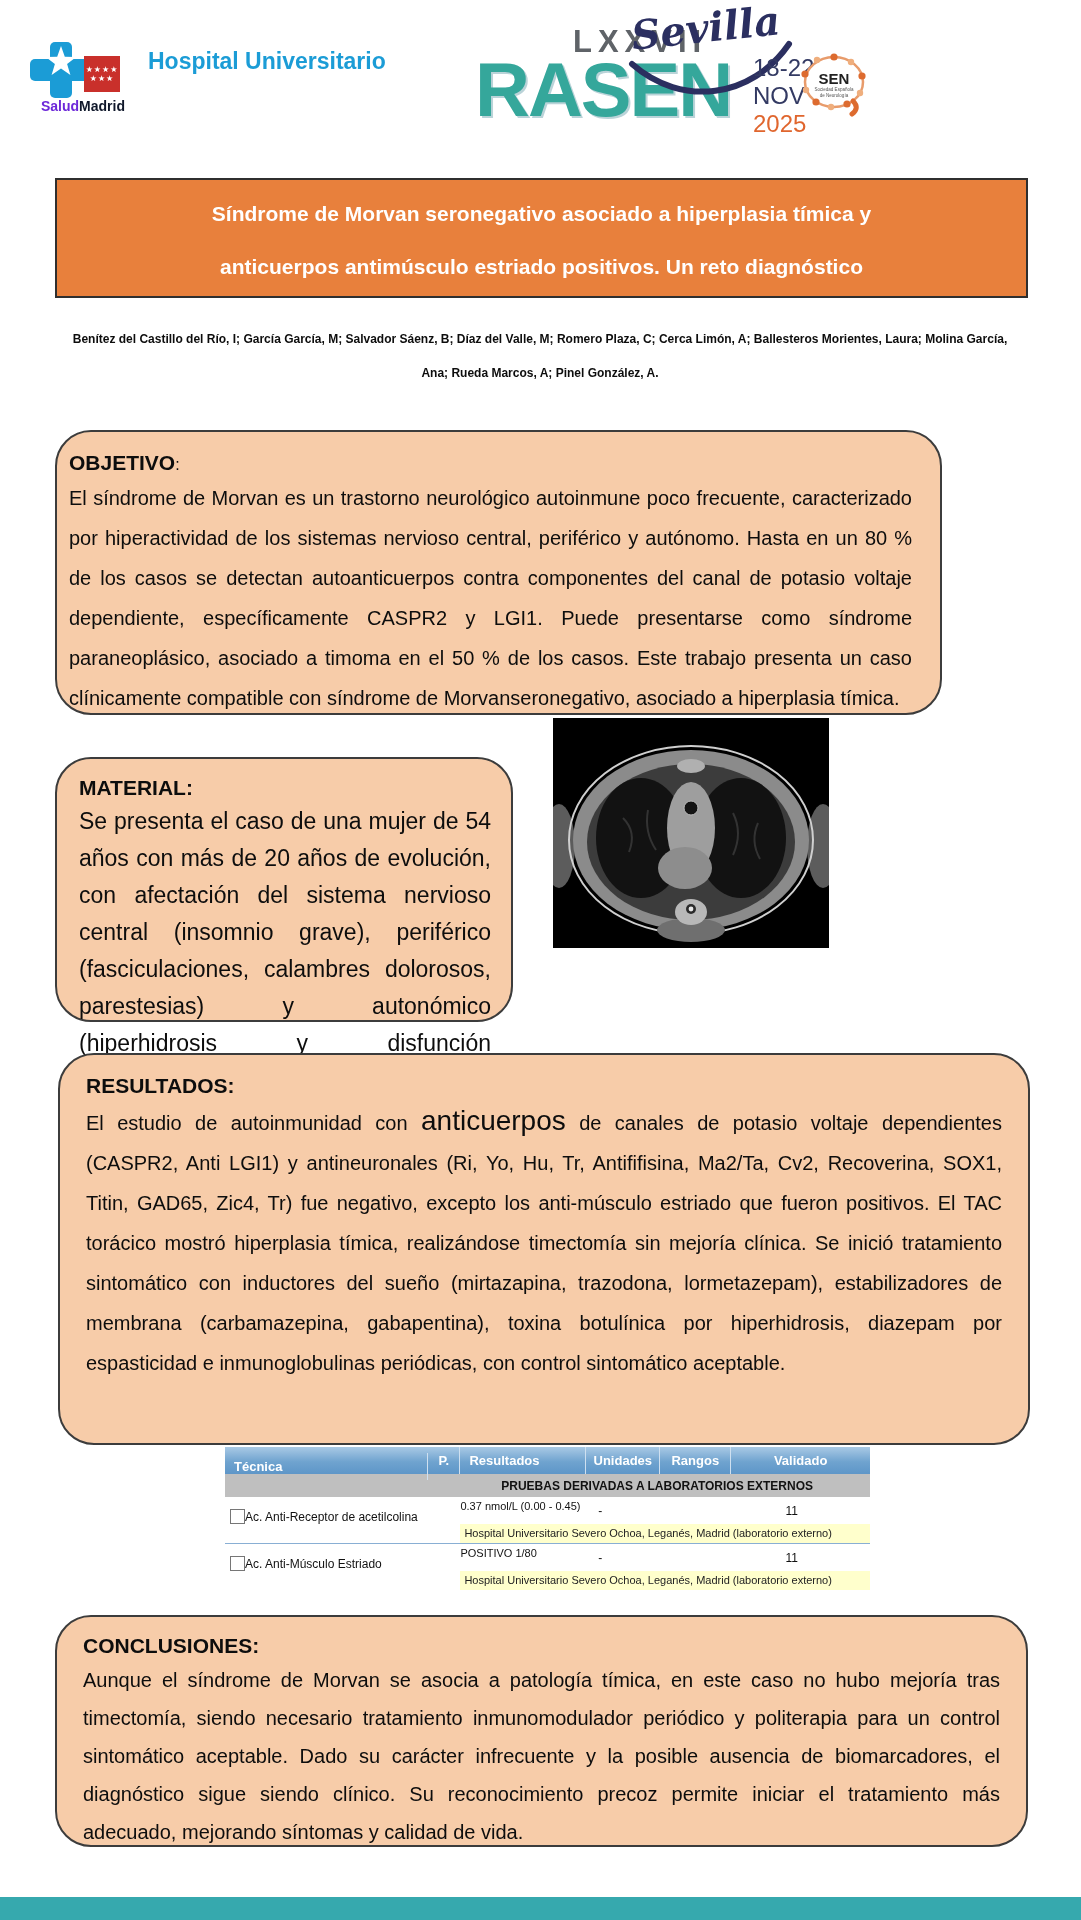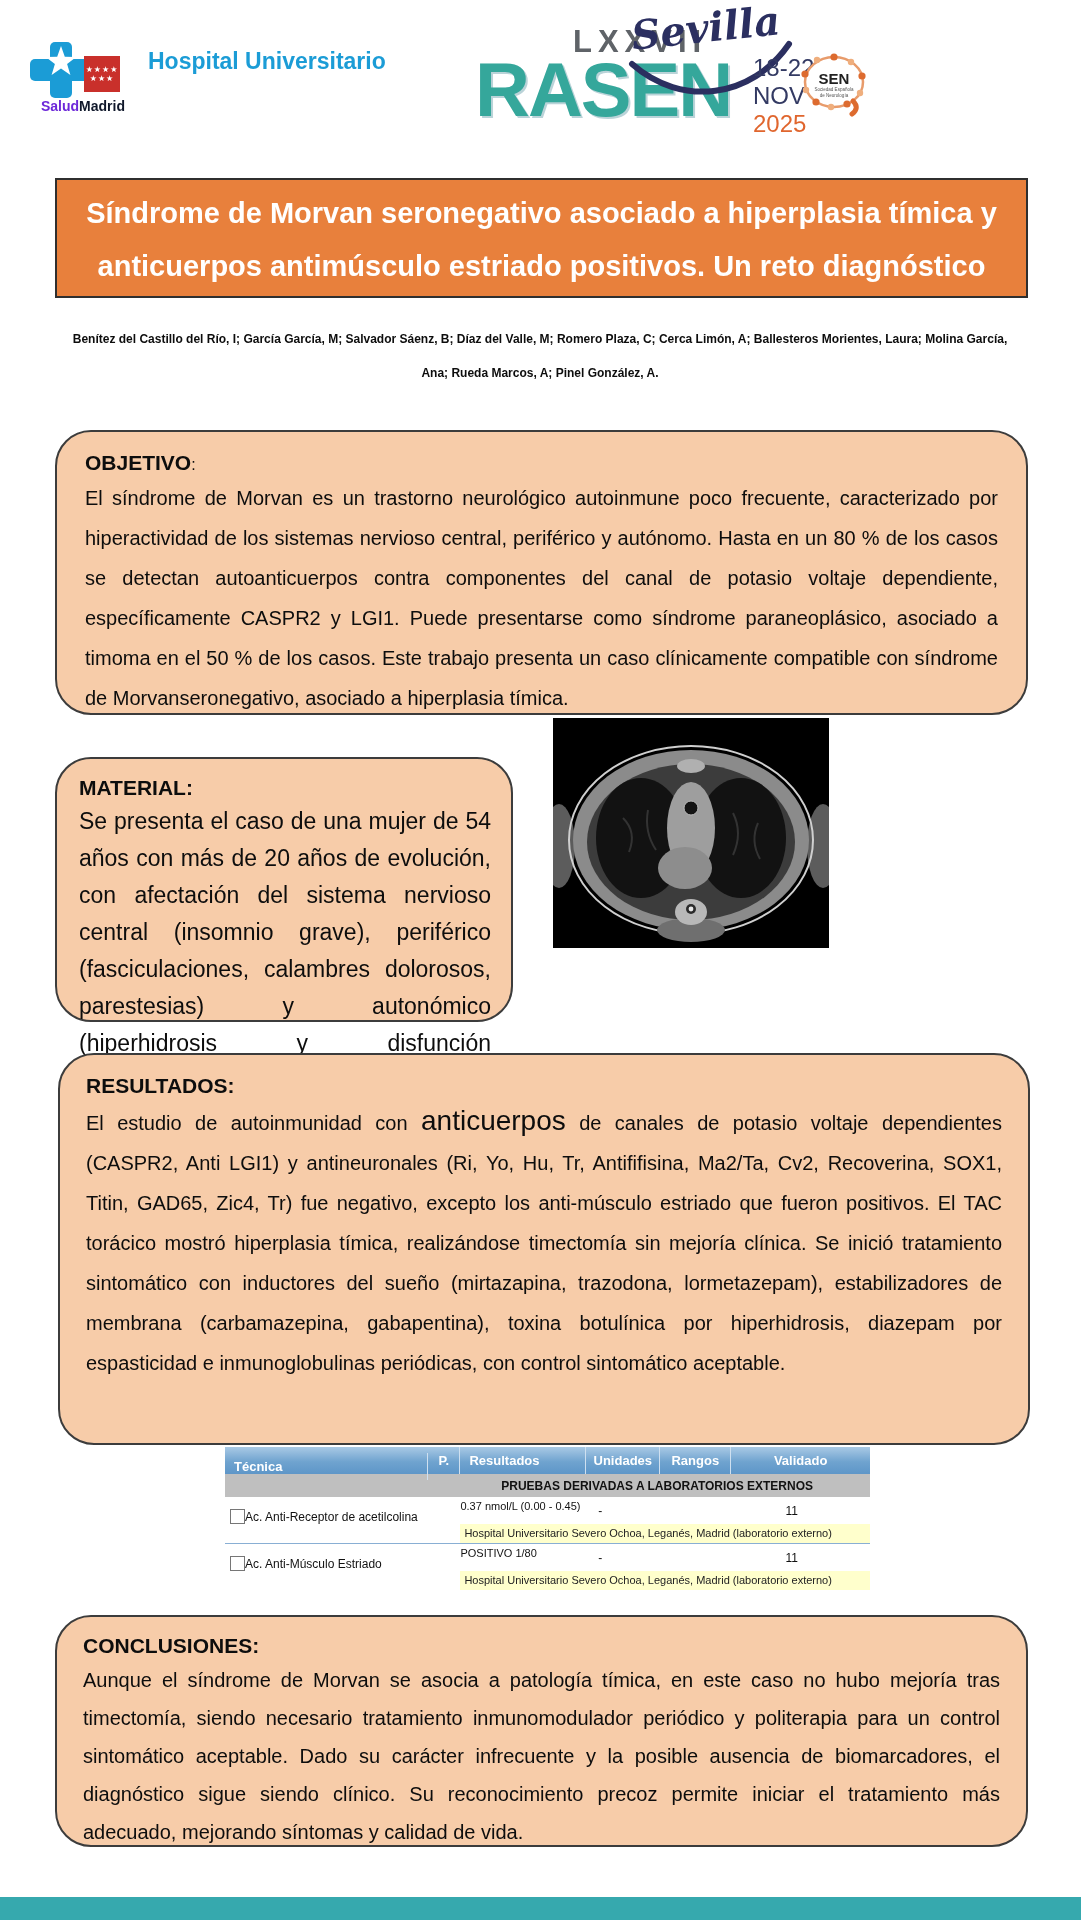--- a/index.html
+++ b/index.html
@@ -33,31 +33,31 @@
   .cg-swoosh { position:absolute; left:182px; top:28px; }
   .cg-dates { position:absolute; left:308px; top:46px; font-size:24px; font-weight:500;
               color:#333A63; line-height:28px; }
   .cg-dates .year { color:#E0662E; }
 
   .sen-logo { position:absolute; left:793px; top:48px; }
 
   
   .title-bar { position:absolute; left:55px; top:178px; width:973px; height:120px;
                box-sizing:border-box; background:#E8803C; border:2px solid #2f2f2f;
-               text-align:center; color:#fff; font-weight:bold; font-size:29px; padding-top:7px; }
+               text-align:center; color:#fff; font-weight:bold; font-size:21px; padding-top:7px; }
   .title-line { line-height:53px; }
   .authors { position:absolute; left:72px; top:322px; width:936px; text-align:center;
              font-weight:bold; font-size:12px; line-height:34px; color:#0d0d0d; }
 
   
   .sbox { position:absolute; background:#F7CCA9; border:2px solid #3c3c3c; border-radius:36px;
           box-sizing:border-box; color:#0d0d0d; }
   .sbox .heading { font-weight:bold; font-size:21px; line-height:30px; }
   .sbox .body { text-align:justify; }
-  .box-objetivo { left:55px; top:430px; width:973px; height:285px; padding:16px 28px 0 28px; }
+  .box-objetivo { left:55px; top:430px; width:887px; height:285px; padding:16px 28px 0 12px; }
   .box-objetivo .body { font-size:20px; line-height:40px; }
   .box-material { left:55px; top:757px; width:458px; height:265px; padding:14px 20px 0 22px; }
   .box-material .body { font-size:23px; line-height:37px; }
   .box-resultados { left:58px; top:1053px; width:972px; height:392px; padding:16px 26px 0 26px; }
   .box-resultados .body { font-size:20px; line-height:40px; }
   .box-resultados .hl-word { font-size:28px; }
   .box-conclusiones { left:55px; top:1615px; width:973px; height:232px; padding:14px 26px 0 26px; }
   .box-conclusiones .body { font-size:20px; line-height:38px; }
 
   .mri { position:absolute; left:553px; top:718px; width:276px; height:230px; }

